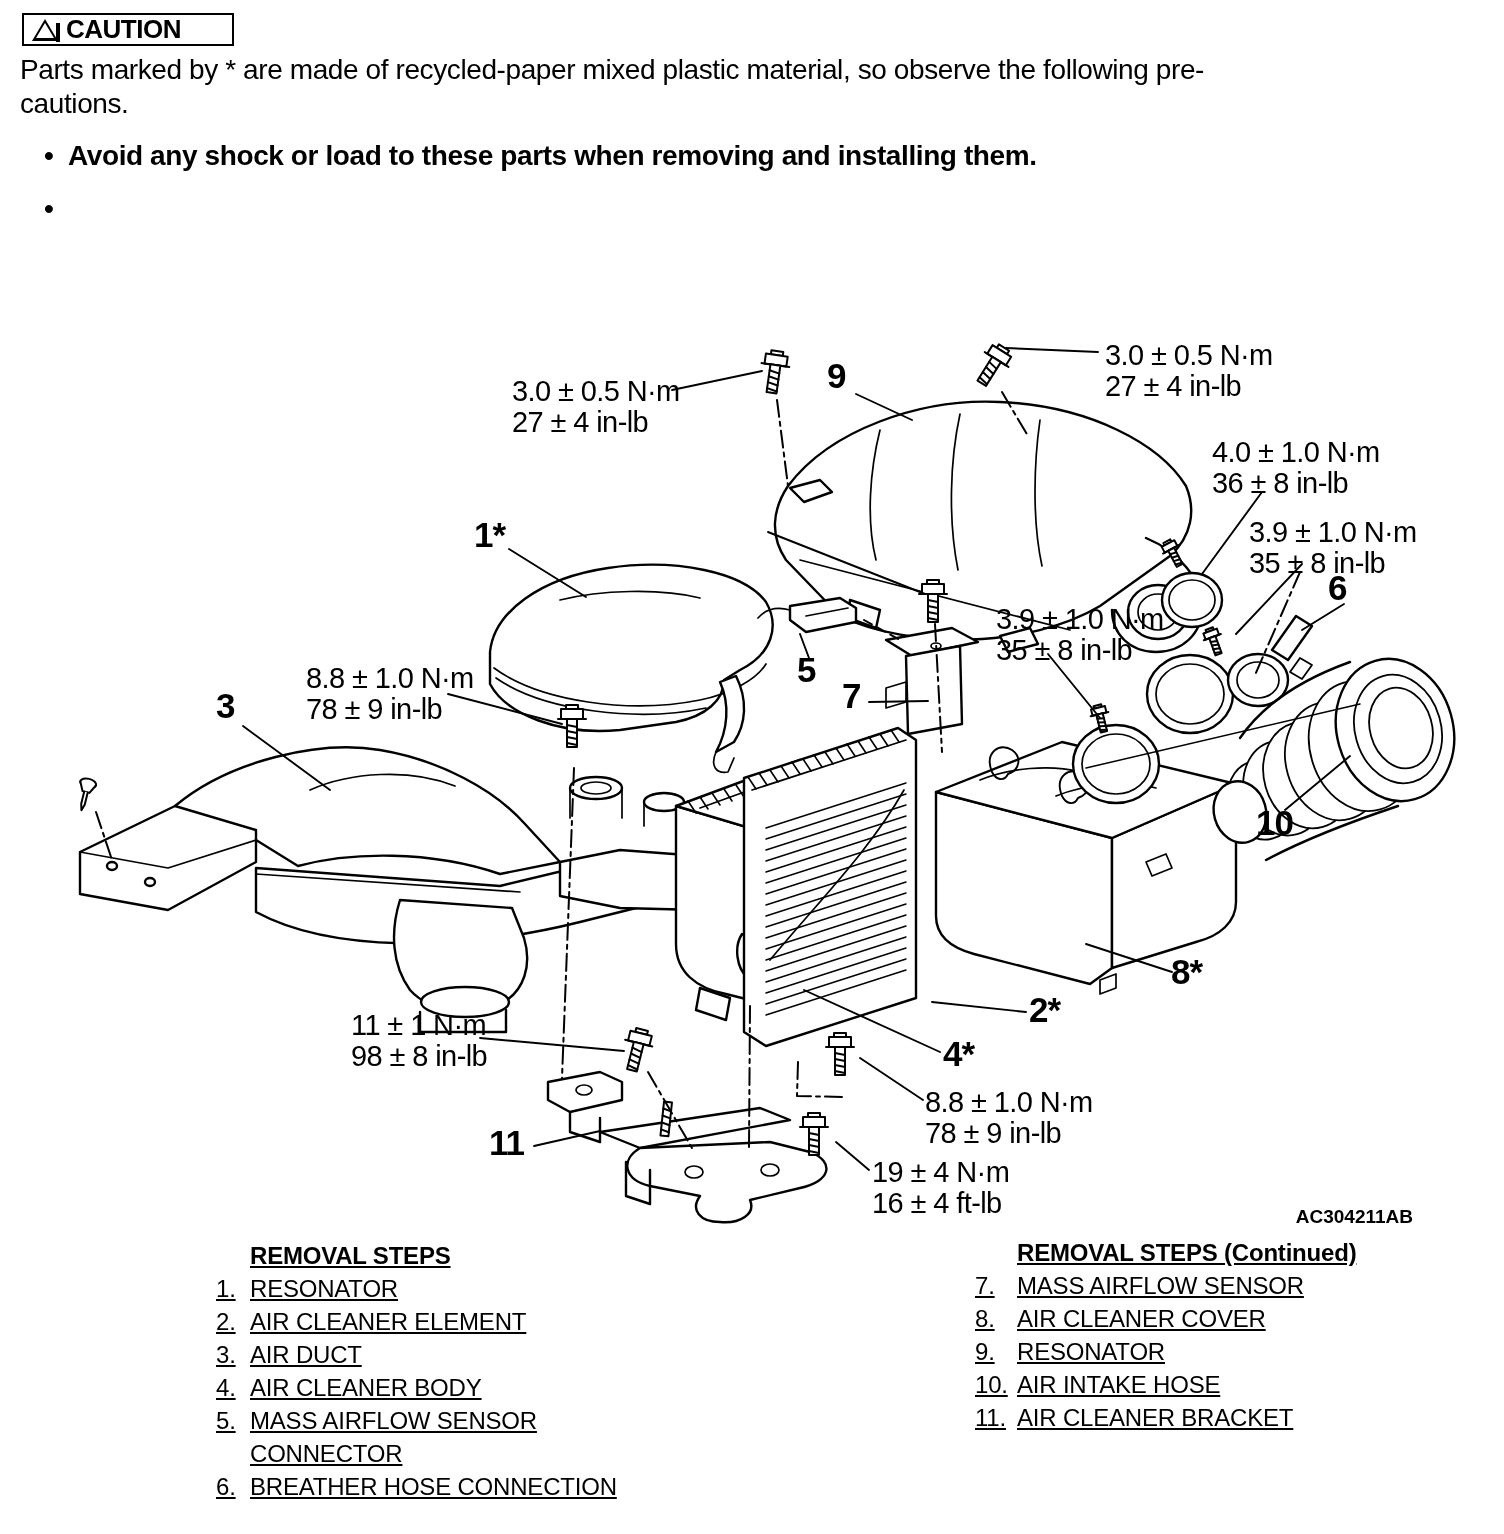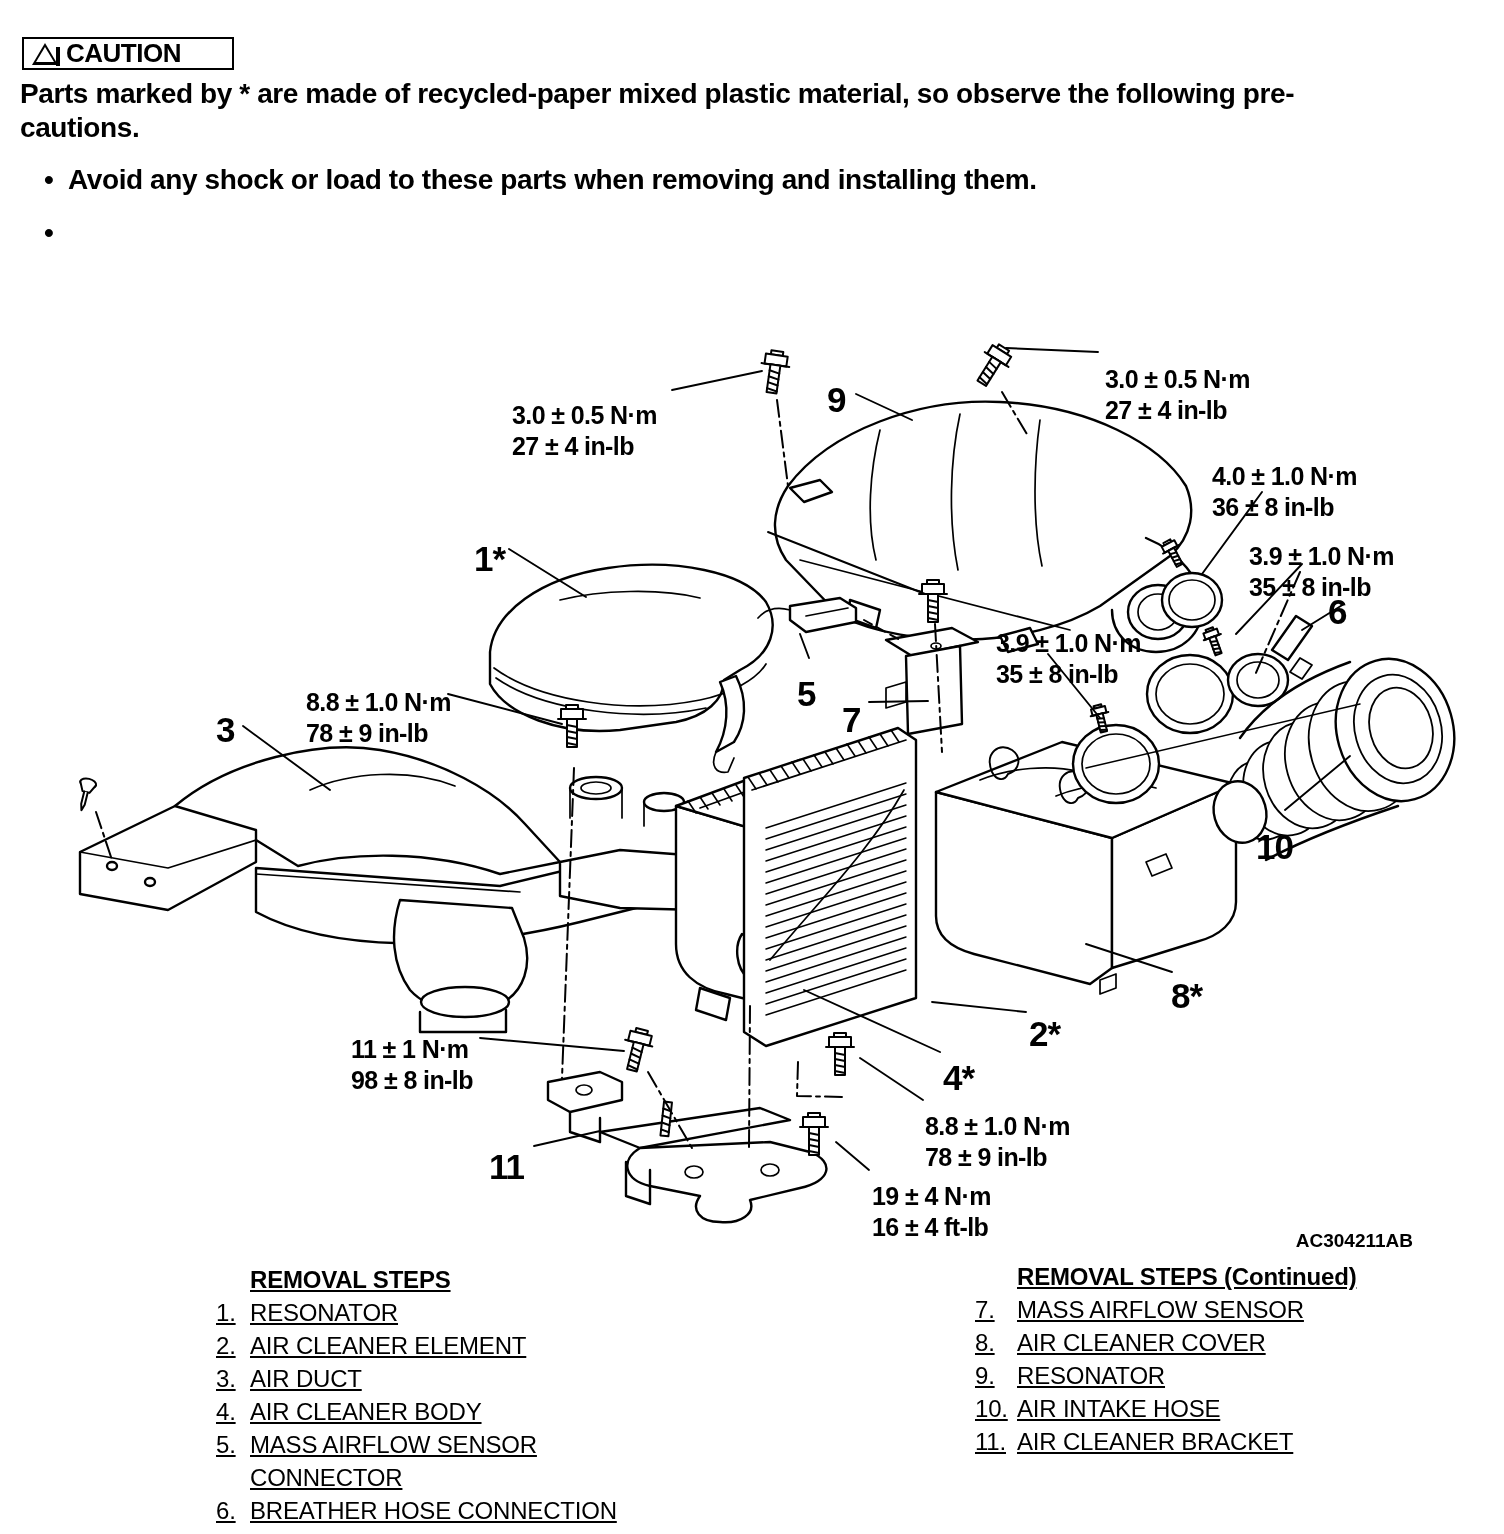--- a/index.html
+++ b/index.html
@@ -1,35 +1,35 @@
 <!DOCTYPE html>
 <html><head>
 <meta charset="utf-8">
 <style>
   html,body{margin:0;padding:0;background:#fff;}
   #page{position:relative;width:1504px;height:1534px;background:#ffffff;overflow:hidden;
         font-family:"Liberation Sans","DejaVu Sans",sans-serif;color:#000;}
-  .abs{position:absolute;margin-top:24px;}
+  .abs{position:absolute;}
   .pre{white-space:pre-line;}
   
   .caution-box{left:22px;top:13px;width:212px;height:33px;border:2px solid #000;
                display:flex;align-items:center;gap:8px;padding-left:8px;box-sizing:border-box;}
   .caution-tri{width:0;height:0;border-left:13px solid transparent;border-right:13px solid transparent;
                border-bottom:22px solid #000;position:relative;}
   .caution-tri::after{content:"";position:absolute;left:-9px;top:4px;width:0;height:0;
                border-left:9px solid transparent;border-right:9px solid transparent;border-bottom:15px solid #fff;}
   .caution-bang{position:absolute;left:11px;top:4px;width:4px;height:19px;z-index:2;
                background:transparent;border-left:4px solid #000;}
   .caution-title{font-weight:700;font-size:26px;letter-spacing:-0.5px;}
-  .lead{left:20px;top:53px;width:1470px;font-weight:700;font-size:28px;line-height:34px;letter-spacing:-0.4px;}
+  .lead{left:20px;top:53px;width:1470px;font-weight:400;font-size:28px;line-height:34px;letter-spacing:-0.4px;}
   .bullet-row{left:44px;width:1430px;font-weight:700;font-size:28px;line-height:34px;display:flex;letter-spacing:-0.4px;}
   .bullet-dot{width:24px;flex:0 0 24px;font-size:28px;}
   .note{left:20px;top:230px;width:1470px;font-style:italic;font-size:28px;line-height:34px;letter-spacing:-0.2px;}
   
-  .tq{font-weight:700;font-size:25px;line-height:31px;letter-spacing:-0.6px;white-space:nowrap;}
+  .tq{font-weight:400;font-size:29px;line-height:31px;letter-spacing:-0.6px;white-space:nowrap;}
   .co{font-weight:700;font-size:35px;letter-spacing:-1px;white-space:nowrap;}
   .figcode{font-weight:700;font-size:19px;letter-spacing:0px;text-align:right;width:200px;}
   
   .list{font-size:24px;line-height:33px;letter-spacing:-0.2px;text-decoration:underline;}
   .list-h{font-weight:700;}
   .lrow{display:flex;}
   .lrow .n{flex:0 0 34px;}
   .lrow2 .n{flex:0 0 42px;}
   svg{position:absolute;left:0;top:0;}
   svg *{vector-effect:non-scaling-stroke;}

